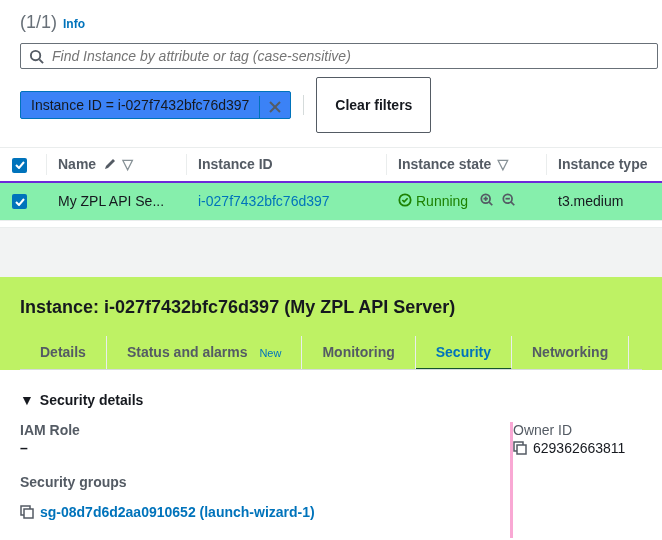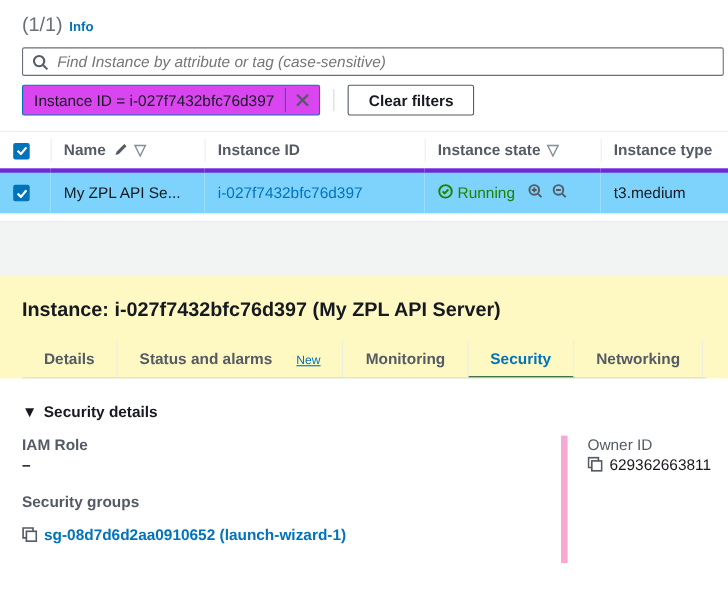--- a/index.html
+++ b/index.html
@@ -39,89 +39,89 @@
     background: transparent;
   }
   .filter-row {
     display: flex;
     align-items: center;
     gap: 12px;
     padding: 0 20px 14px 20px;
   }
   .chip {
     display: flex;
-    align-items: center;
+    align-items: flex-end;
     border: 1px solid #0073bb;
-    background: #d946ef;
+    background: #3b82f6;
     border-radius: 2px;
     overflow: hidden;
   }
   .chip-text { padding: 5px 10px; font-size: 14px; color: #16191f; }
   .chip-x {
     border-left: 1px solid #0073bb;
     padding: 5px 9px;
     cursor: pointer;
     color: #545b64;
     display: flex;
     align-items: center;
   }
   .vdiv { width: 1px; height: 20px; background: #d5dbdb; }
   .clear-btn {
     border: 1px solid #545b64;
     background: #fff;
-    padding: 5px 18px;
+    padding: 19px 18px;
     font-size: 14px;
     font-weight: 700;
     color: #16191f;
     border-radius: 2px;
     cursor: pointer;
   }
   table { width: 100%; border-collapse: collapse; }
   thead th {
     text-align: left;
     font-size: 14px;
     font-weight: 700;
     color: #545b64;
     padding: 8px 12px;
     border-top: 1px solid #eaeded;
-    border-bottom: 4px solid #6d28d9;
+    border-bottom: 2px solid #6d28d9;
     position: relative;
     white-space: nowrap;
   }
   thead th + th::before {
     content: "";
     position: absolute;
     left: 0; top: 6px; bottom: 6px;
     width: 1px;
     background: #eaeded;
   }
   .th-sort { display: inline-flex; align-items: center; gap: 6px; }
   .sort-caret { color: #879196; }
-  tbody tr.selected { background: #7dd3fc; }
+  tbody tr.selected { background: #86efac; }
   tbody tr { border-top: 1px solid #0073bb; border-bottom: 1px solid #eaeded; }
   tbody td { padding: 10px 12px; font-size: 14px; white-space: nowrap; }
   .checkbox {
     width: 15px; height: 15px;
     background: #0073bb;
     border-radius: 2px;
     display: inline-flex;
     align-items: center;
     justify-content: center;
   }
   .checkbox svg { stroke: #fff; }
   .link { color: #0073bb; cursor: pointer; }
   .state {
     display: inline-flex; align-items: flex-start; gap: 4px;
     color: #1d8102; font-weight: 400;
   }
   .state-actions { color: #545b64; margin-left: 8px; display:inline-flex; gap:8px;}
   .gap { height: 50px; background: #f2f3f3; border-top: 1px solid #eaeded; margin-top:6px;}
   .detail {
     padding: 20px 20px 0 20px;
-    background: #fef9c3;
+    background: #bef264;
   }
   .detail h2 { font-size: 18px; font-weight: 700; margin-bottom: 18px; }
   .tabs {
     display: flex;
     border-bottom: 1px solid #d5dbdb;
     gap: 0;
     overflow: hidden;
   }
   .tab {
     padding: 8px 20px;
@@ -133,29 +133,28 @@
     white-space: nowrap;
   }
   .tab.active {
     color: #0073bb;
     border-bottom: 2px solid #14532d;
     margin-bottom: -1px;
   }
   .tab .new {
     font-size: 11px;
     color: #0073bb;
-    text-decoration: underline;
-    margin-left: 18px;
+    margin-left: 8px;
     font-weight: 400;
   }
   .sec-details { padding: 22px 20px; }
   .sec-title { display:flex; align-items:center; gap:6px; font-weight:700; margin-bottom:14px;}
   .cols { display: flex; }
   .col { flex: 0 0 490px; font-weight: bold; }
-  .col2 { flex: 1; border-left: 6px solid #f9a8d4; padding-left: 18px;}
+  .col2 { flex: 1; border-left: 3px solid #f9a8d4; }
   .field-label { font-size: 14px; color: #545b64; margin-bottom: 2px; }
   .field-value { font-size: 14px; color: #16191f; margin-bottom: 18px; }
   .copy-row { display:flex; align-items:center; gap:6px;}
   .copy-icon { color:#545b64; cursor:pointer; }
   .pencil { color:#545b64; margin-left:2px;}
 </style>
 </head>
 <body>
 
 <div class="header">

